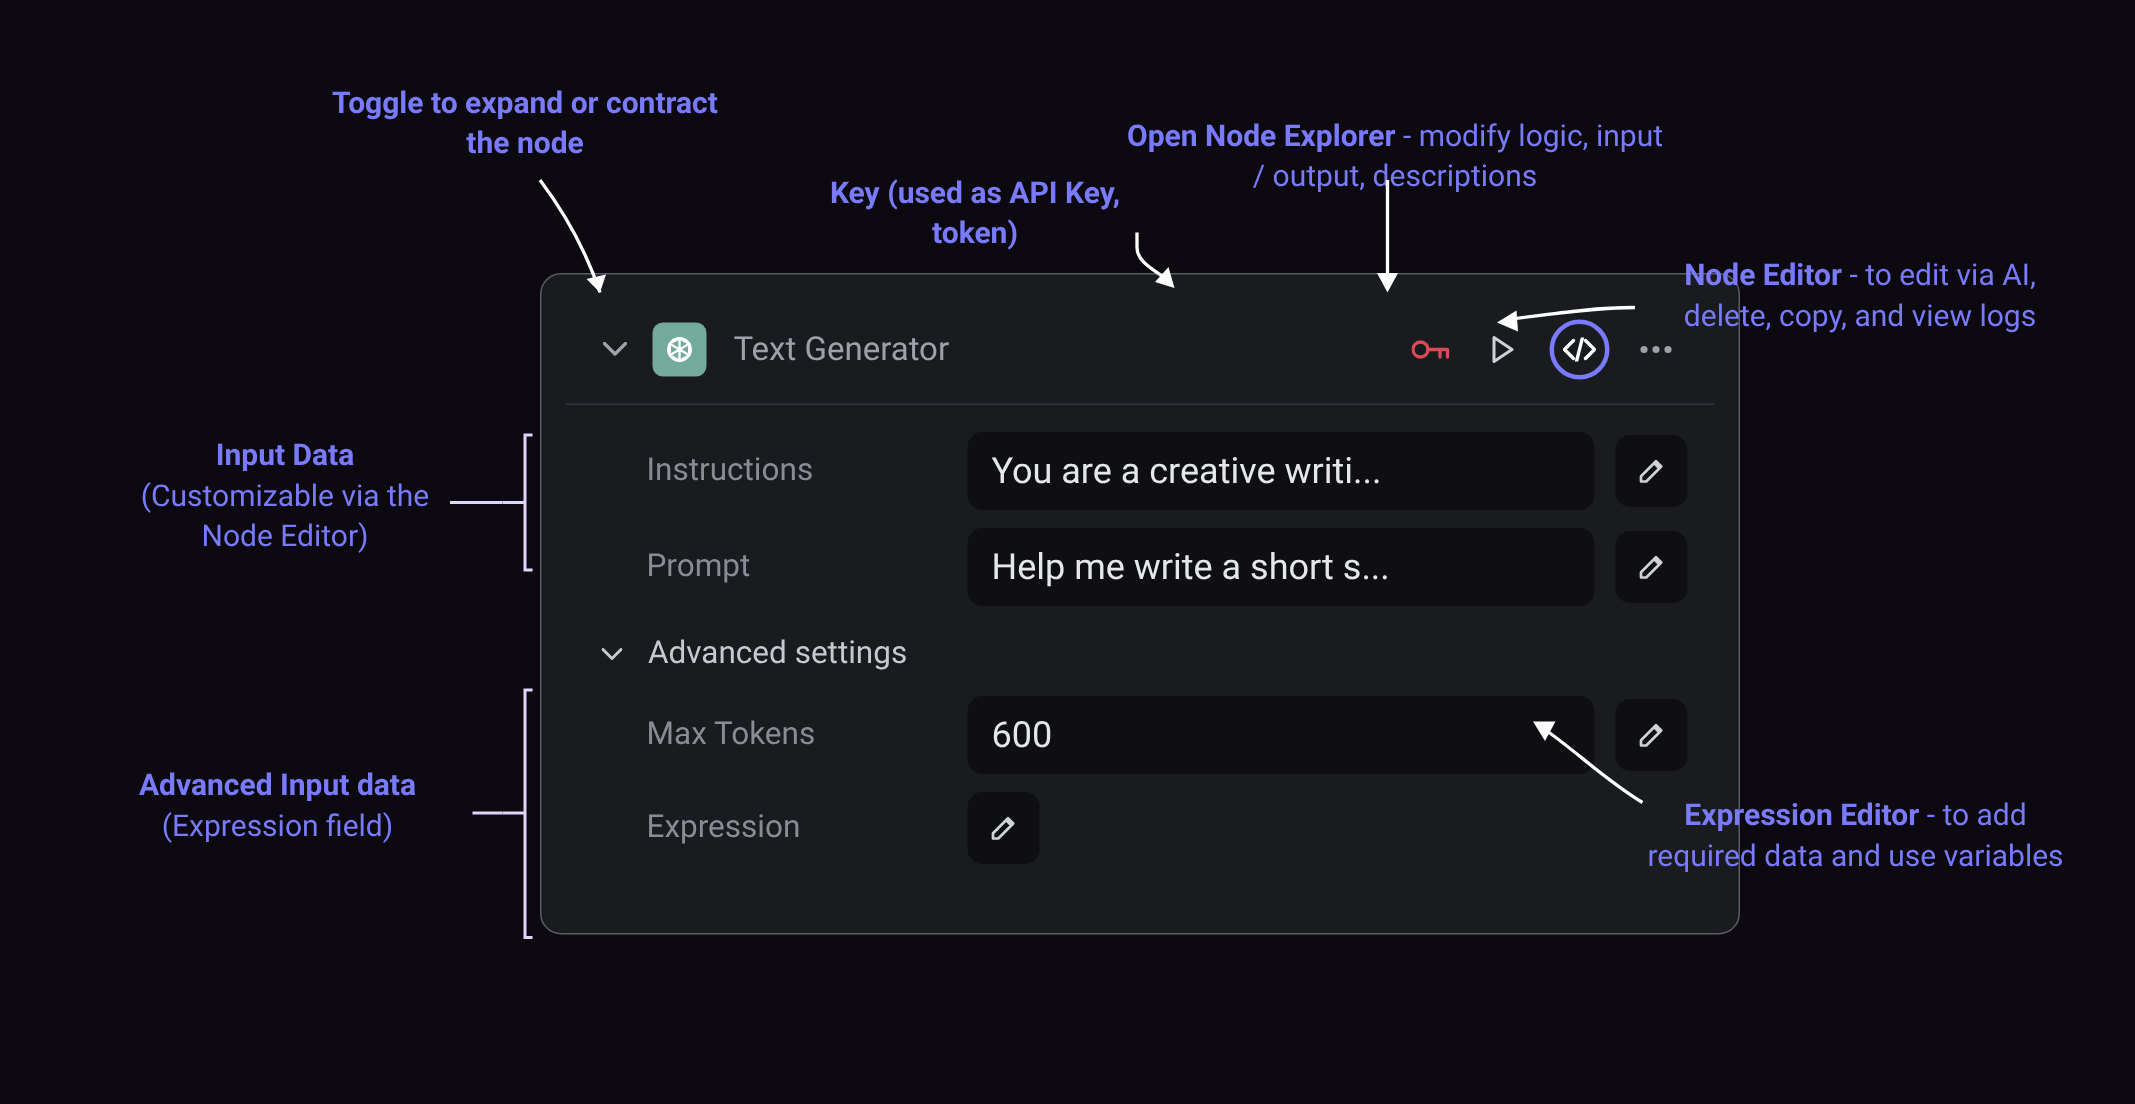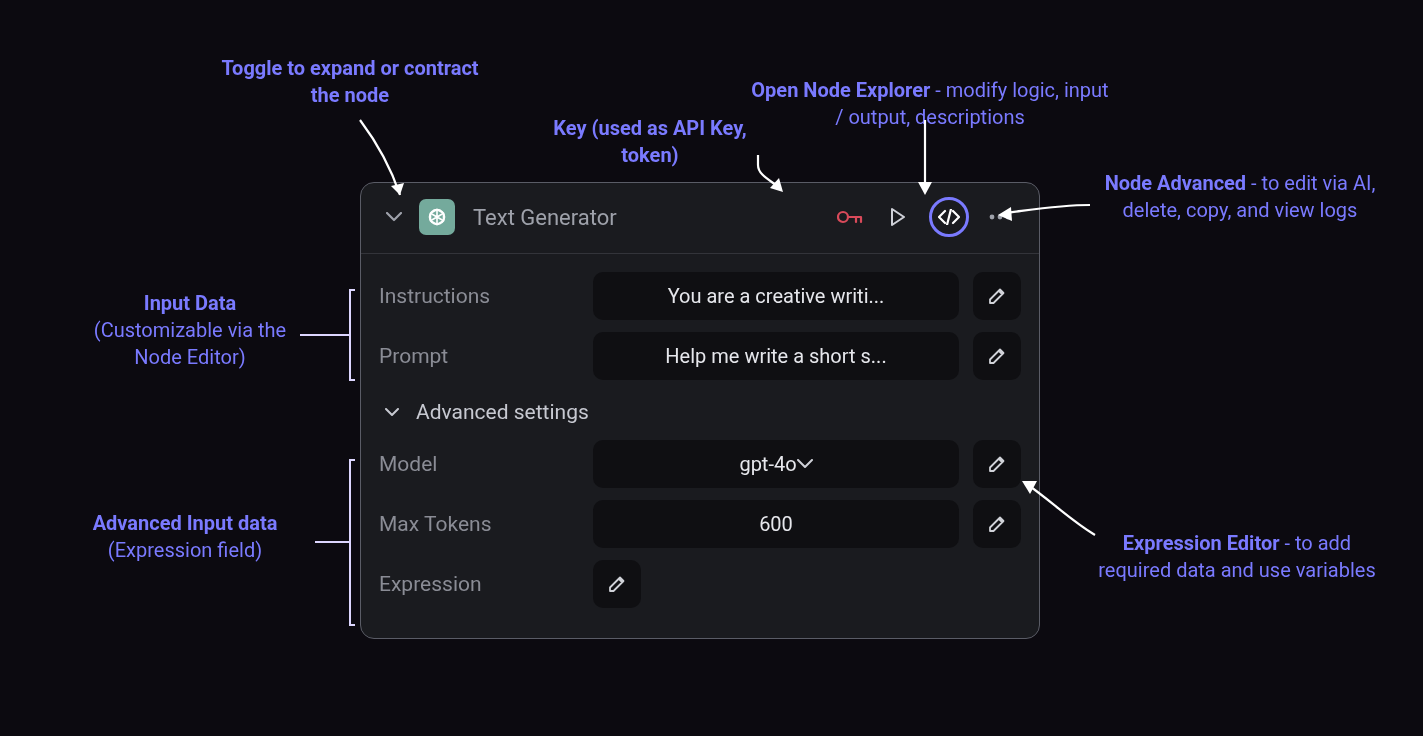--- a/index.html
+++ b/index.html
@@ -3,25 +3,25 @@
 <meta charset="utf-8">
 <style>
   * { box-sizing: border-box; margin: 0; padding: 0; }
   html, body { width: 1423px; height: 736px; background: #0c0a10; font-family: -apple-system, BlinkMacSystemFont, "Segoe UI", Roboto, sans-serif; overflow: hidden; }
   .stage { position: relative; width: 1423px; height: 736px; }
 
   
   .node {
     position: absolute;
     left: 360px; top: 182px;
-    width: 680px;
+    width: 800px;
     background: #1a1b1f;
     border: 1px solid #5a5c66;
     border-radius: 14px;
-    padding: 0;
+    padding: 16px;
     color: #d0d2d8;
   }
   .node-header {
     display: flex; align-items: center; gap: 14px;
     padding: 14px 22px 16px 22px;
     border-bottom: 1px solid #33343a;
   }
   .chevron-btn { width: 22px; height: 22px; display:flex; align-items:center; justify-content:center; cursor:pointer; color:#9ea1aa; }
   .logo {
     width: 36px; height: 36px; border-radius: 7px;
@@ -34,26 +34,26 @@
     width: 34px; height: 34px; display:flex; align-items:center; justify-content:center;
     cursor:pointer; border-radius: 50%;
     color:#cfd1d8;
   }
   .hdr-icon.key { color: #d94a5a; }
   .hdr-icon.explorer { border: 3px solid #7a7aff; width:40px; height:40px; }
   .hdr-icon.more { color:#9ea1aa; }
 
   .node-body { padding: 12px 18px 24px 18px; }
   .row { display:flex; align-items:center; gap:14px; padding: 6px 0; }
-  .row-label { flex: 0 0 200px; font-size: 21px; color:#8a8c95; font-weight:400; }
+  .row-label { flex: 0 0 200px; font-size: 21px; color:#8a8c95; font-weight:400;margin-left:36px; }
   .field {
     flex:1; background:#0f0f12; border-radius:10px;
-    padding: 12px 16px; font-size:20px; color:#e6e7ec;
+    padding: 12px 16px; font-size:24px; color:#e6e7ec;
     white-space:nowrap; overflow:hidden; text-overflow:ellipsis;
-    display:flex; align-items:center; justify-content:center;
+    display:flex; align-items:center; justify-content:flex-start;
   }
   .edit-btn {
     flex:0 0 48px; height:48px; background:#0f0f12; border-radius:10px;
     display:flex; align-items:center; justify-content:center; cursor:pointer;
     color:#d0d2d8;
   }
   .adv-header { display:flex; align-items:center; gap:17px; padding: 14px 0 10px 6px; color:#c7c9d1; font-size:21px; }
 
   
   .anno { position:absolute; color:#7a7aff; font-size:20px; line-height:1.35; text-align:center; }
@@ -136,34 +136,20 @@
         </div>
       </div>
 
       <div class="adv-header">
         <svg width="14" height="9" viewBox="0 0 14 9">
             <path d="M1 1 L7 7 L13 1" stroke="currentColor" stroke-width="2" fill="none" stroke-linecap="round" stroke-linejoin="round"></path>
           </svg>
         <span>Advanced settings</span>
       </div>
 
-      <div class="row">
-        <div class="row-label">Model</div>
-        <div class="field">
-          <span>gpt-4o</span>
-          <svg width="16" height="10" viewBox="0 0 16 10">
-              <path d="M1 1 L8 8 L15 1" stroke="#cfd1d8" stroke-width="2" fill="none" stroke-linecap="round" stroke-linejoin="round"></path>
-            </svg>
-        </div>
-        <div class="edit-btn">
-          <svg width="20" height="20" viewBox="0 0 20 20">
-              <path d="M3 17 L3 13.5 L13 3.5 L16.5 7 L6.5 17 Z M12 5 L15 8" stroke="currentColor" stroke-width="1.8" fill="none" stroke-linecap="round" stroke-linejoin="round"></path>
-            </svg>
-        </div>
-      </div>
 
       <div class="row">
         <div class="row-label">Max Tokens</div>
         <div class="field">
             <span>600</span>
           </div>
         <div class="edit-btn">
           <svg width="20" height="20" viewBox="0 0 20 20">
               <path d="M3 17 L3 13.5 L13 3.5 L16.5 7 L6.5 17 Z M12 5 L15 8" stroke="currentColor" stroke-width="1.8" fill="none" stroke-linecap="round" stroke-linejoin="round"></path>
             </svg>
@@ -184,21 +170,21 @@
   <div class="anno" style="left:220px; top:55px; width:260px;">
     <strong>Toggle to expand or contract the node</strong>
   </div>
   <div class="anno" style="left:540px; top:115px; width:220px;">
     <strong>Key (used as API Key, token)</strong>
   </div>
   <div class="anno" style="left:750px; top:55px; width:360px;margin-top:22px;">
     <strong>Open Node Explorer</strong><span> - modify logic, input / output, descriptions</span>
   </div>
   <div class="anno" style="left:1095px; top:170px; width:290px;">
-    <strong>Node Advanced</strong><span> - to edit via AI, delete, copy, and view logs</span>
+    <strong>Node Editor</strong><span> - to edit via AI, delete, copy, and view logs</span>
   </div>
   <div class="anno" style="left:75px; top:290px; width:230px;">
     <strong>Input Data</strong><br><span>(Customizable via the Node Editor)</span>
   </div>
   <div class="anno" style="left:55px; top:510px; width:260px;">
     <strong>Advanced Input data</strong><br><span>(Expression field)</span>
   </div>
   <div class="anno" style="left:1092px; top:530px; width:290px;">
     <strong>Expression Editor</strong><span> - to add required data and use variables</span>
   </div>

